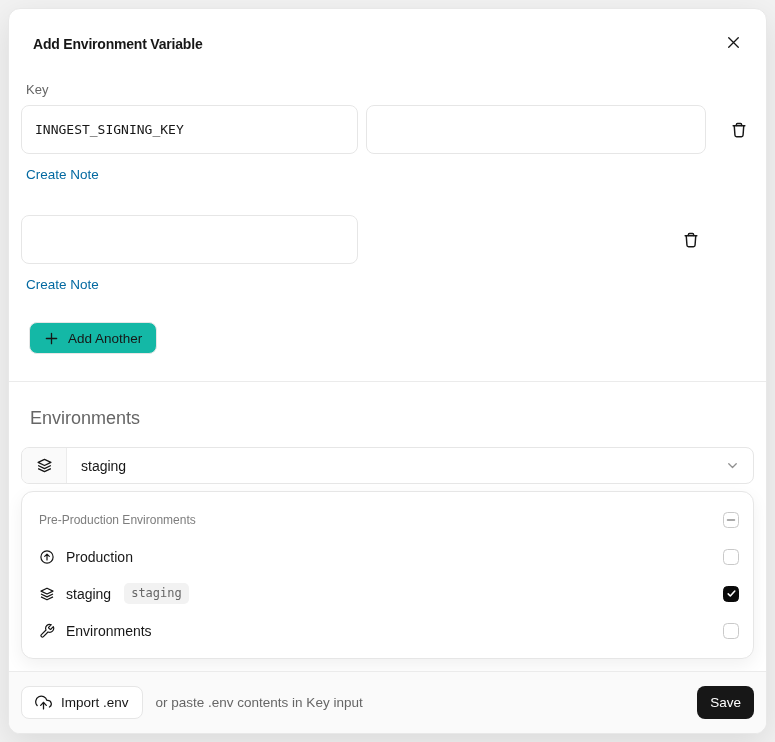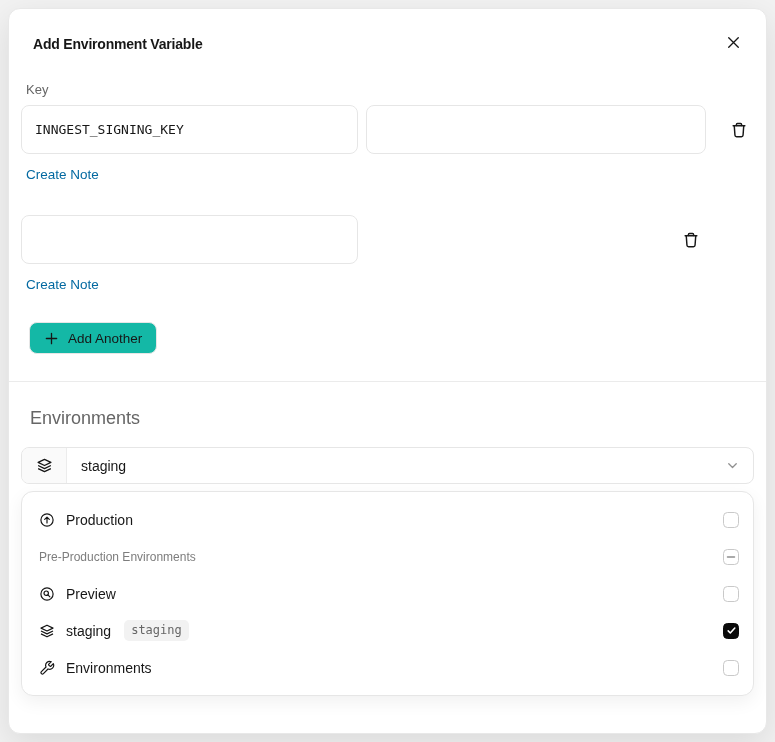--- a/index.html
+++ b/index.html
@@ -244,50 +244,39 @@
       <div class="env-select-chevron">
         <svg width="15" height="15" viewBox="0 0 16 16" fill="none" stroke="currentColor" stroke-width="1.4" stroke-linecap="round" stroke-linejoin="round">
           <path d="M4 6.2l4 4 4-4"></path>
         </svg>
       </div>
     </div>
 
     <div class="env-panel">
 
       <div class="env-option">
+        <span class="opt-group-label">Pre-Production Environments</span>
+        <span class="checkbox indeterminate">
+          <svg width="10" height="10" viewBox="0 0 10 10" fill="none" stroke="currentColor" stroke-width="1.5" stroke-linecap="round">
+            <path d="M1.5 5h7"></path>
+          </svg>
+        </span>
+      </div>
+
+      <div class="env-option">
         <span class="opt-icon">
           <svg width="16" height="16" viewBox="0 0 16 16" fill="none" stroke="currentColor" stroke-width="1.2" stroke-linecap="round" stroke-linejoin="round">
             <circle cx="8" cy="8" r="6.1"></circle>
             <path d="M8 11V5.4M5.7 7.4L8 5.1l2.3 2.3"></path>
           </svg>
         </span>
         <span class="opt-label">Production</span>
         <span class="checkbox unchecked"></span>
       </div>
 
-      <div class="env-option">
-        <span class="opt-group-label">Pre-Production Environments</span>
-        <span class="checkbox indeterminate">
-          <svg width="10" height="10" viewBox="0 0 10 10" fill="none" stroke="currentColor" stroke-width="1.5" stroke-linecap="round">
-            <path d="M1.5 5h7"></path>
-          </svg>
-        </span>
-      </div>
-
-      <div class="env-option">
-        <span class="opt-icon">
-          <svg width="16" height="16" viewBox="0 0 16 16" fill="none" stroke="currentColor" stroke-width="1.2" stroke-linecap="round">
-            <circle cx="8" cy="8" r="6.1"></circle>
-            <circle cx="7.2" cy="7.2" r="2.2"></circle>
-            <path d="M8.9 8.9l2 2"></path>
-          </svg>
-        </span>
-        <span class="opt-label">Preview</span>
-        <span class="checkbox unchecked"></span>
-      </div>
 
       <div class="env-option">
         <span class="opt-icon">
           <svg width="16" height="16" viewBox="0 0 16 16" fill="none" stroke="currentColor" stroke-width="1.2" stroke-linejoin="round">
             <path d="M8 2.2l6 2.9-6 2.9-6-2.9 6-2.9z"></path>
             <path d="M2 8l6 2.9L14 8"></path>
             <path d="M2 10.9l6 2.9 6-2.9"></path>
           </svg>
         </span>
         <span class="opt-label">staging</span>
@@ -305,14 +294,28 @@
             <path d="M14.7 6.3a1 1 0 0 0 0 1.4l1.6 1.6a1 1 0 0 0 1.4 0l3.77-3.77a6 6 0 0 1-7.94 7.94l-6.91 6.91a2.12 2.12 0 0 1-3-3l6.91-6.91a6 6 0 0 1 7.94-7.94l-3.76 3.76z"></path>
           </svg>
         </span>
         <span class="opt-label">Environments</span>
         <span class="checkbox unchecked"></span>
       </div>
 
     </div>
   </div>
 
+  <div class="modal-footer">
+    <button class="import-btn">
+      <span>
+        <svg width="17" height="17" viewBox="0 0 24 24" fill="none" stroke="currentColor" stroke-width="1.8" stroke-linecap="round" stroke-linejoin="round">
+          <path d="M20.39 18.39A5 5 0 0 0 18 9h-1.26A8 8 0 1 0 3 16.3"></path>
+          <polyline points="16 16 12 12 8 16"></polyline>
+          <line x1="12" y1="12" x2="12" y2="21"></line>
+        </svg>
+      </span>
+      <span>Import .env</span>
+    </button>
+    <span class="footer-hint">or paste .env contents in Key input</span>
+    <button class="save-btn">Save</button>
+  </div>
 
 </div>
 
 </body></html>

